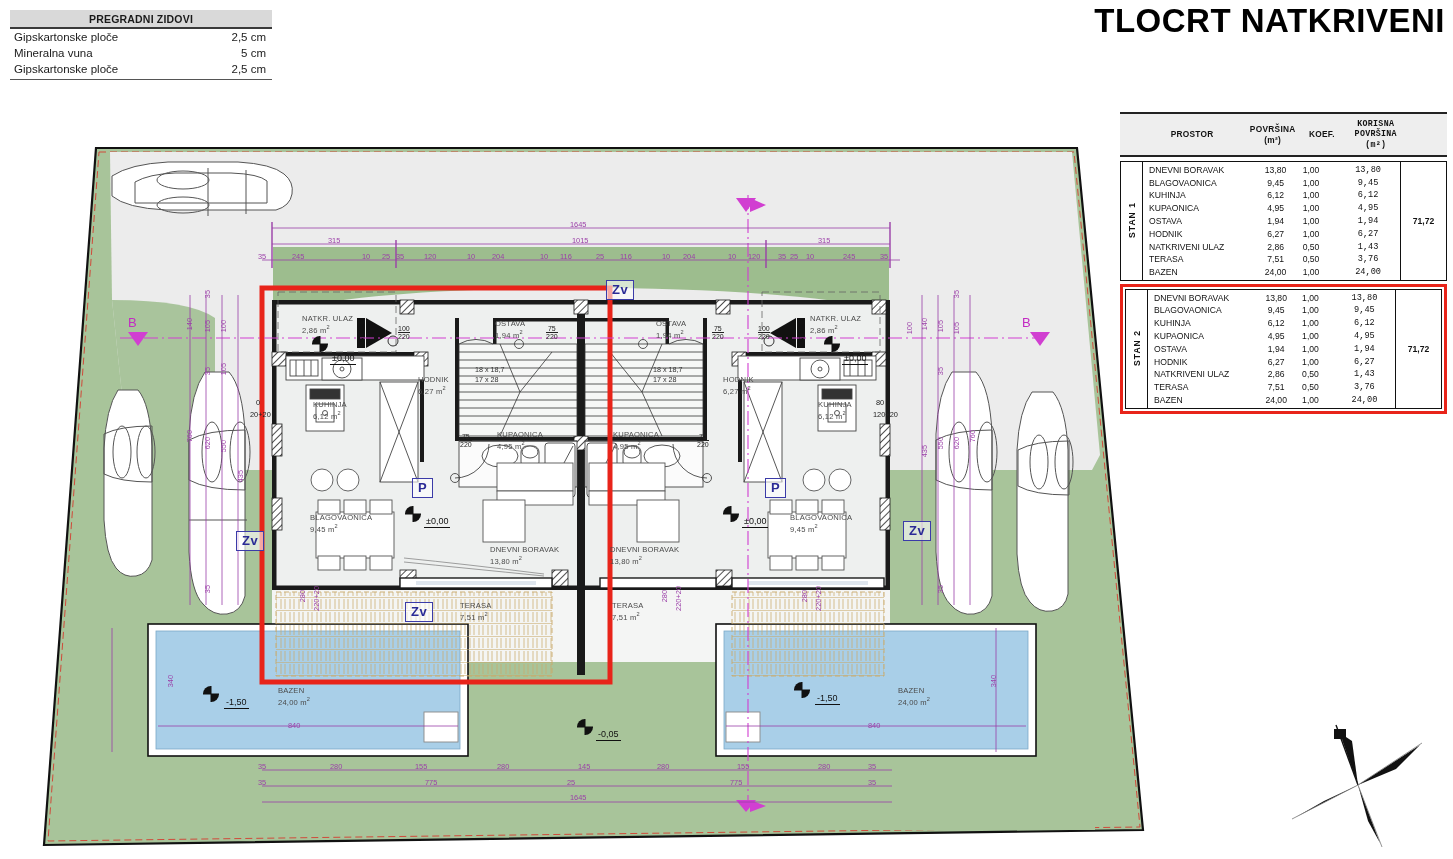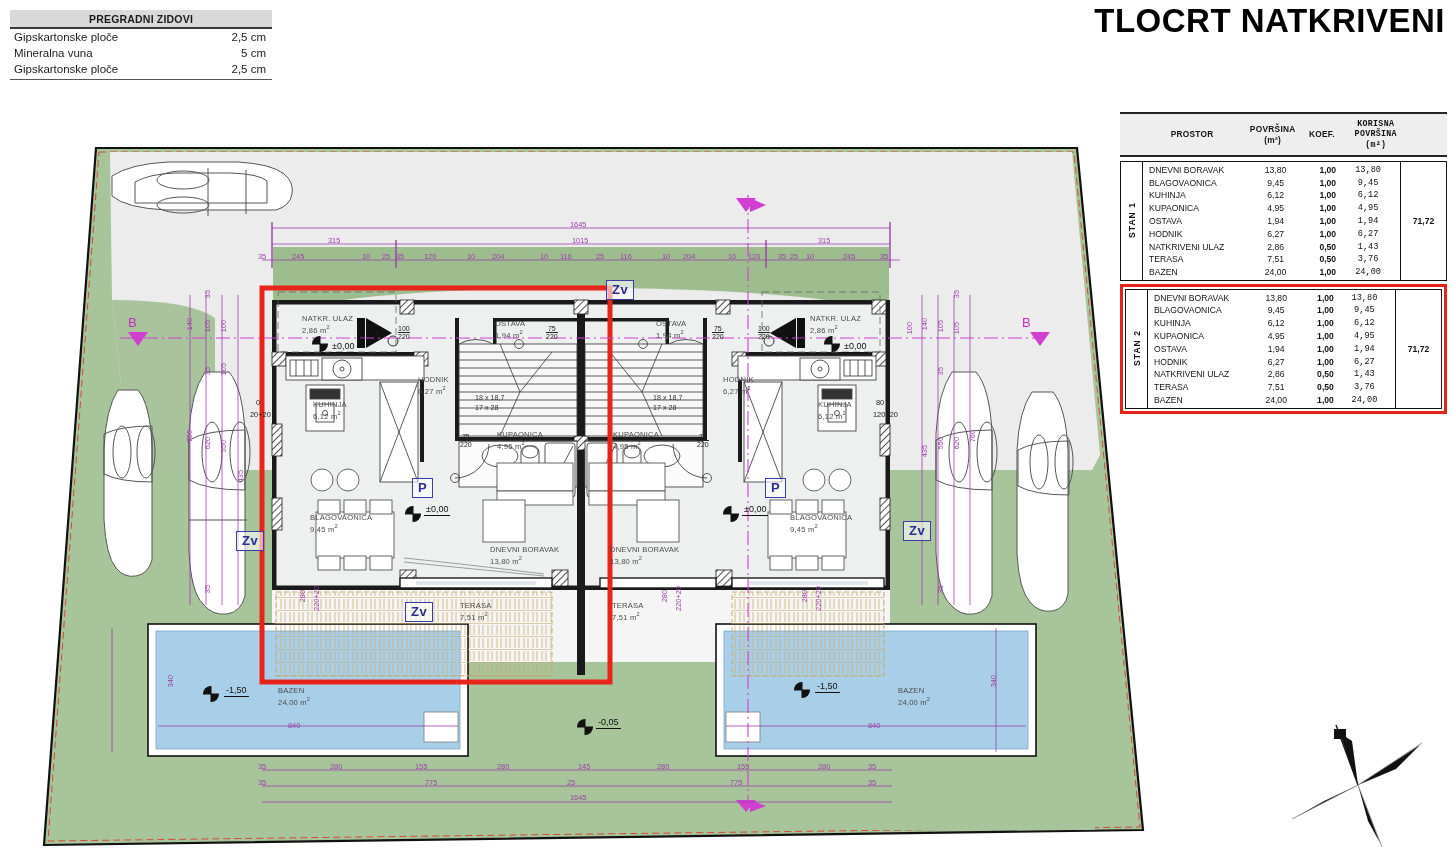--- a/index.html
+++ b/index.html
@@ -58,21 +58,21 @@
   }
   #areas th {
     font-size: 8.3px; font-weight: bold; letter-spacing: .3px;
     padding: 5px 2px; text-align: center; vertical-align: middle;
     line-height: 1.25;
   }
   #areas td { padding: 1.4px 3px; font-size: 8.6px; }
   .col-stan  { width: 22px; }
   .col-room  { width: 118px; text-align: left; }
   .col-pov   { width: 56px; text-align: center; }
-  .col-koef  { width: 46px; text-align: right; font-weight: bold; }
+  .col-koef  { width: 46px; text-align: left; }
   .col-kor   { width: 68px; text-align: center; font-family: Liberation Mono, monospace; }
   .col-tot   { width: 46px; text-align: center; }
 
   .stan-block { position: relative; margin-top: 4px; }
   .stan-block table { border-collapse: collapse; width: 100%; }
   .stan-block .cell-stan {
     border: 1.6px solid #111; text-align: center; vertical-align: middle;
     font-size: 8.4px; font-weight: bold; letter-spacing: 1px;
     width: 22px;
   }
@@ -115,38 +115,37 @@
   }
   .dim.v { writing-mode: vertical-rl; transform: rotate(180deg); }
   .door {
     position: absolute; color: #222; font-size: 7px; text-align: center;
     white-space: nowrap;
   }
   .door .num { display: block; }
   .door .bar { border-top: .8px solid #222; display: block; }
   .lvl {
     position: absolute; color: #111; font-size: 9px; white-space: nowrap;
-    border-bottom: 1px solid #111; padding: 4px 2px 1px 2px; text-align: right;
+    border-bottom: 1px solid #111; padding: 16px 2px 1px 2px; text-align: right;
   }
   .tagbox {
     position: absolute; border: 1px solid #3b3ba8; color: #2b2b96;
     font-size: 13px; font-weight: bold; padding: 1px 5px 2px 5px;
     background: rgba(255,255,255,.6); letter-spacing: .5px;
   }
   .axis-lbl {
     position: absolute; color: #c32bc3; font-size: 13px; font-weight: 500;
   }
   .stan-arrow-lbl {
     position: absolute; color: #111; font-size: 6.4px; font-weight: bold;
     writing-mode: vertical-rl; transform: rotate(180deg); letter-spacing: .3px;
   }
   .stair-note {
     position: absolute; color: #333; font-size: 7.2px; line-height: 1.35;
     white-space: nowrap;
-    margin-top: 28px;
   }
 </style>
 </head>
 <body>
 
 <div id="page">
 
   <div id="legend">
     <div class="lg-title">PREGRADNI ZIDOVI</div>
     <div class="lg-row">

